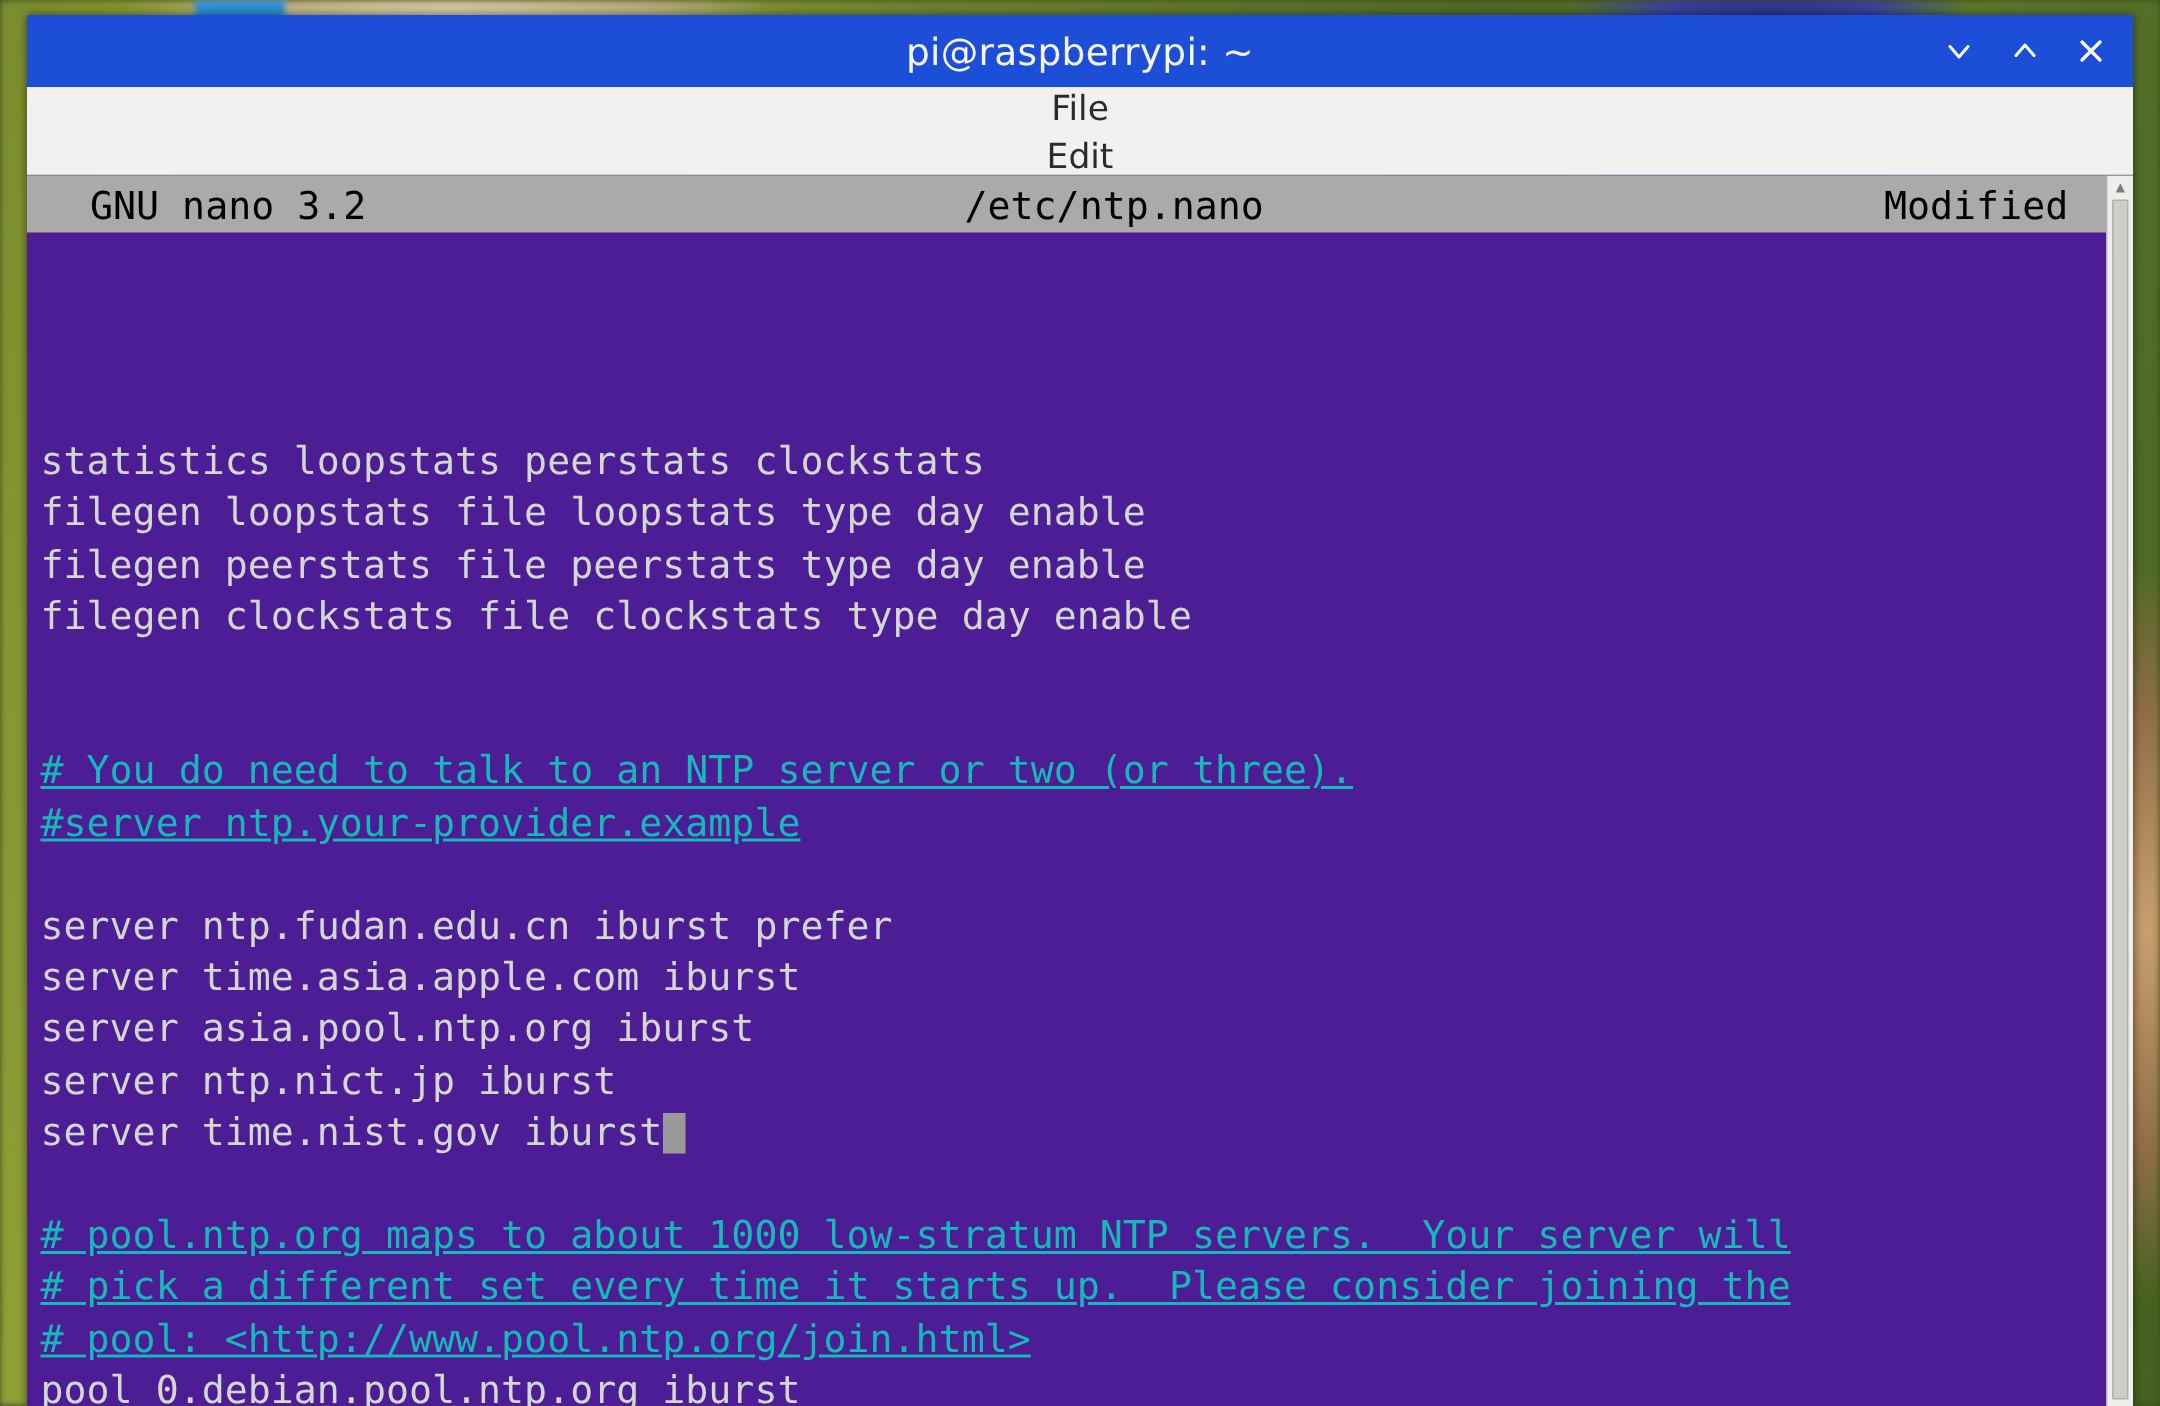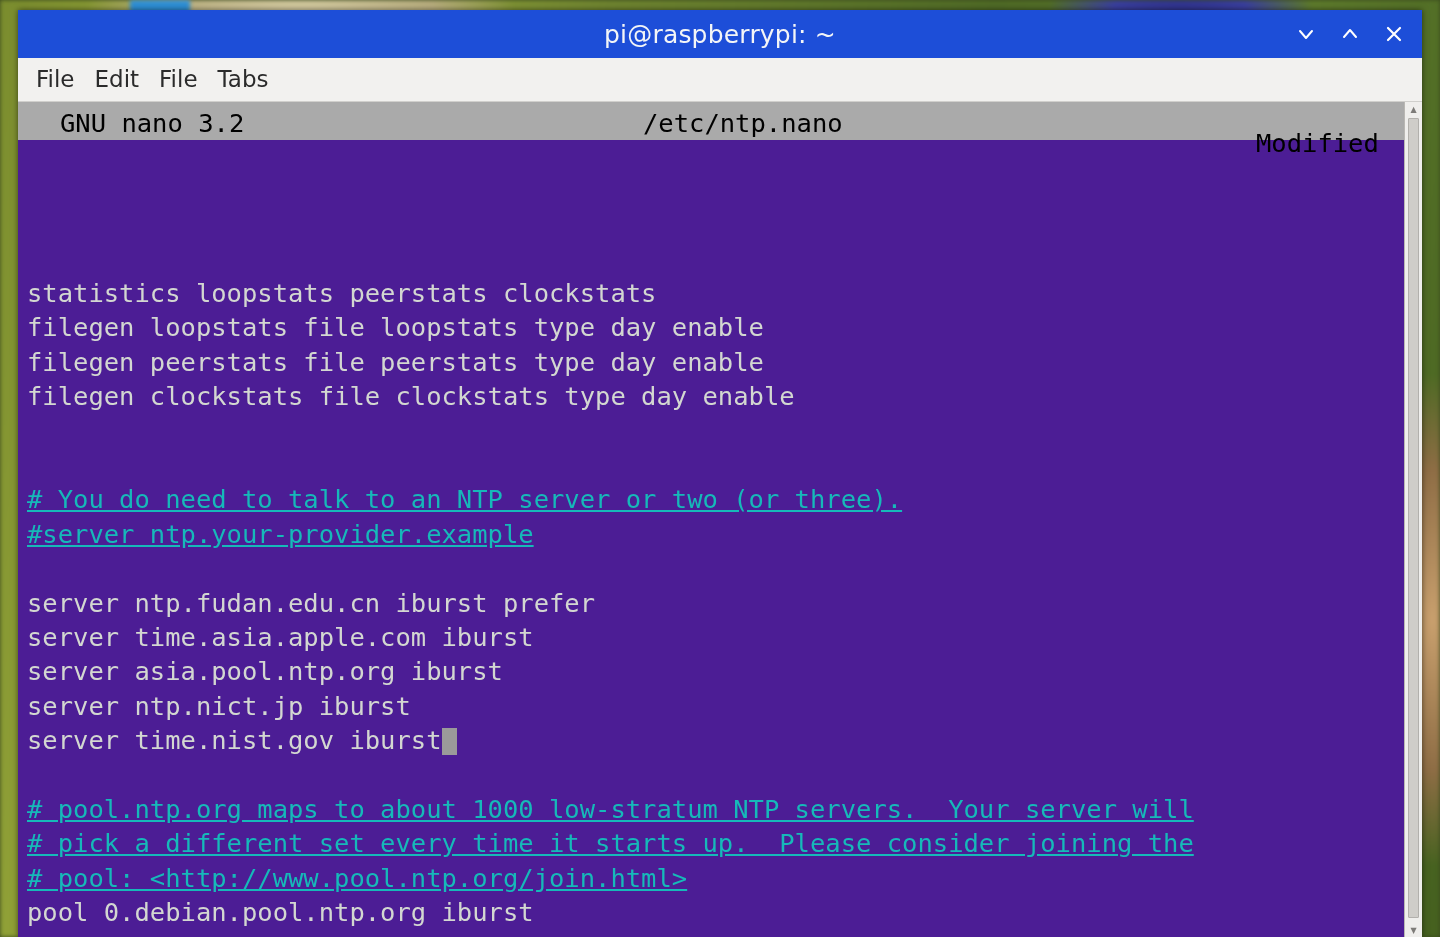--- a/index.html
+++ b/index.html
@@ -74,27 +74,28 @@
     color: #ffffff;
     font-family: "DejaVu Sans", "Liberation Sans", sans-serif;
     font-size: 23px;
     line-height: 1;
     cursor: pointer;
     user-select: none;
   }
   .win-btn svg { display: block; }
 
   .menubar {
-    height: 44px;
+    height: 59px;
     background: #f2f1ef;
     border-bottom: 1px solid #d0cfcc;
     display: flex;
     align-items: center;
     padding-left: 16px;
     box-sizing: border-box;
+    flex-direction: column;
   }
   .menubar .menu-item {
     font-family: "DejaVu Sans", "Liberation Sans", sans-serif;
     font-size: 23px;
     color: #2b2b2b;
     padding: 2px 10px 4px 2px;
     margin-right: 8px;
     cursor: default;
     white-space: nowrap;
   }
@@ -125,21 +126,21 @@
     color: #000000;
     display: block;
   }
   .nano-header .hcell {
     position: absolute;
     top: 4px;
     color: #000;
   }
   .nh-version { left: 42px; }
   .nh-file    { left: 625px; }
-  .nh-mod     { left: 1238px; margin-top: 20px; }
+  .nh-mod     { left: 1238px; }
 
   
   .editor {
     position: absolute;
     left: 9px;
     top: 174px;
     color: #d3d7d1;
   }
   .editor .row { height: 34.4px; }
   .editor .row.comment { color: #16b9b9; text-decoration: underline; }

